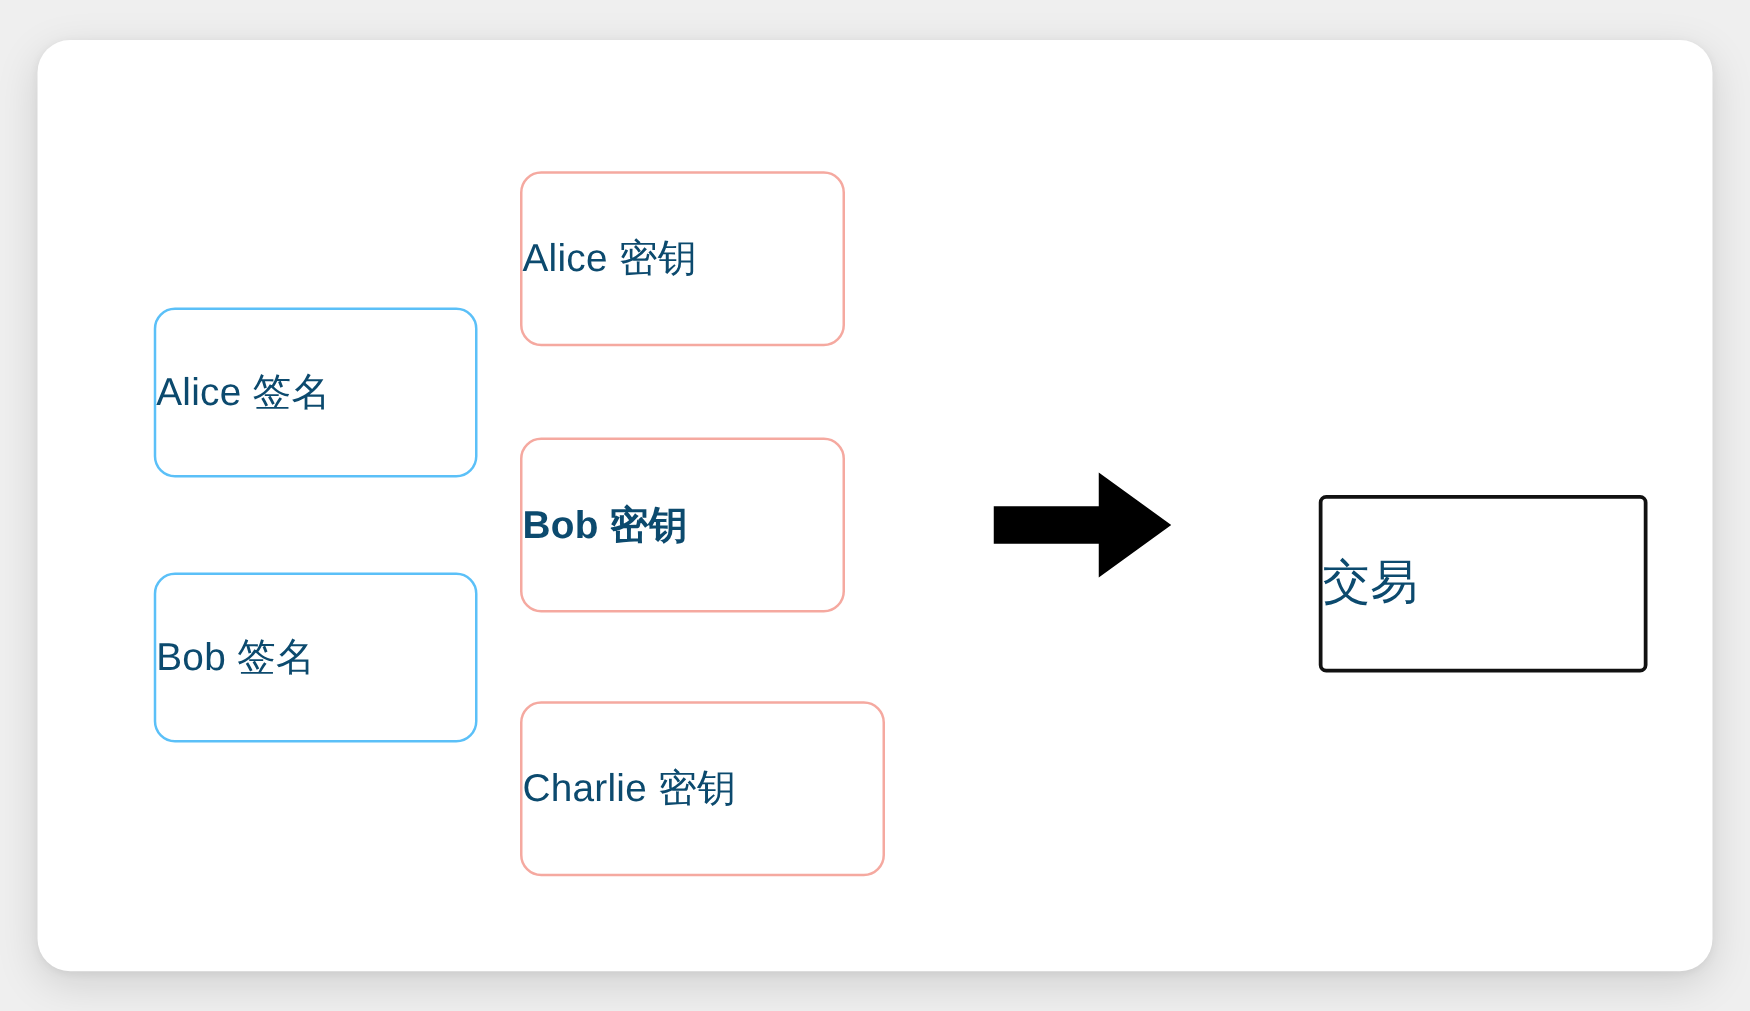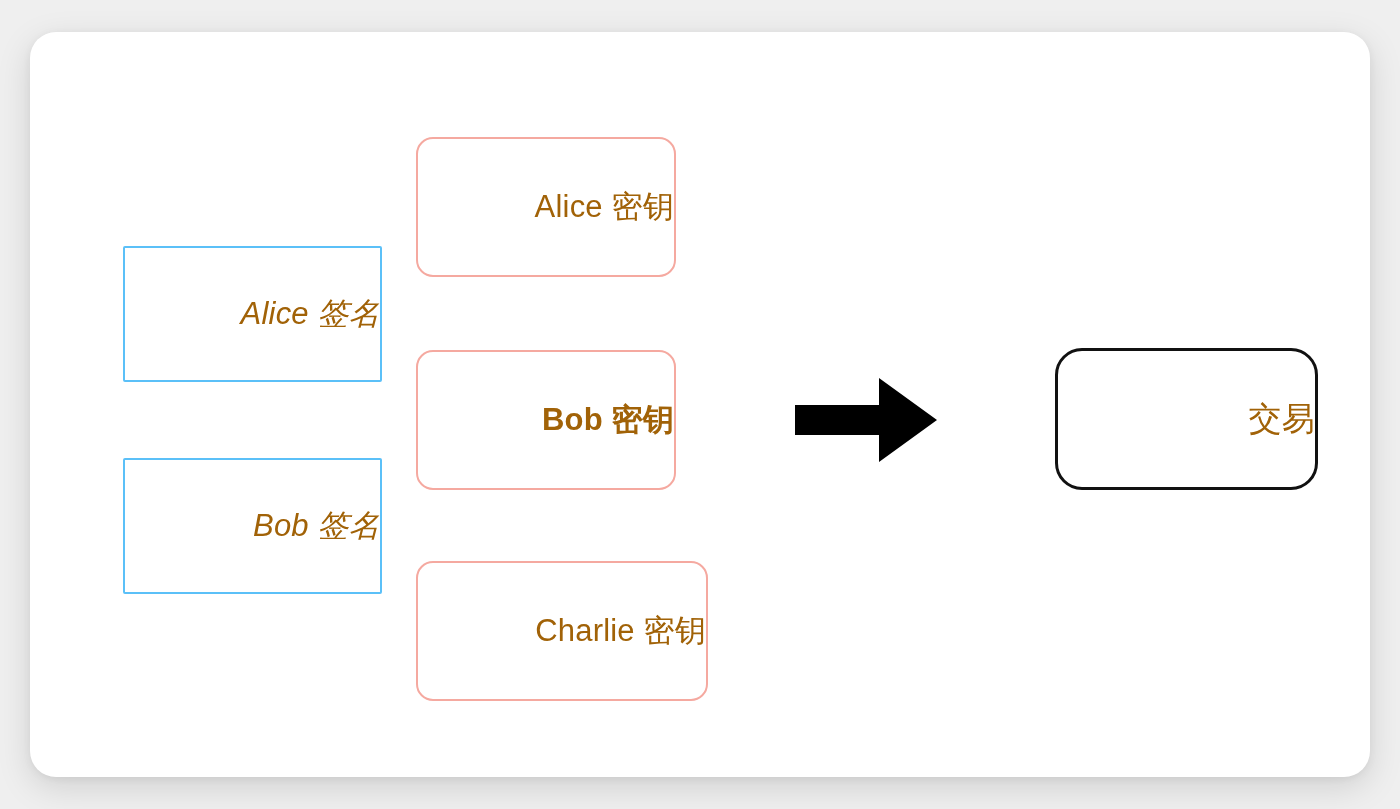--- a/index.html
+++ b/index.html
@@ -32,44 +32,44 @@
     box-shadow: 0 10px 34px rgba(0,0,0,0.13), 0 2px 8px rgba(0,0,0,0.06);
   }
 
   
   .node {
     position: absolute;
     box-sizing: border-box;
     background: #ffffff;
     display: flex;
     align-items: center;
-    justify-content: flex-end;
+    justify-content: flex-start;
     text-align: center;
-    color: #a16207;
+    color: #0c4a6e;
     font-size: 31px;
     line-height: 1.2;
     letter-spacing: 0.2px;
     white-space: nowrap;
   }
 
   .node.signature {
     border: 2.6px solid #5bc0f8;
-    border-radius: 2px;
-    font-style: italic;
+    border-radius: 17px;
   }
 
   .node.key {
     border: 2.6px solid #f5a9a0;
     border-radius: 17px;
   }
 
   .node.transaction {
     border: 3.4px solid #111111;
-    border-radius: 27px;
-    font-size: 33px;
+    border-radius: 6px;
+    font-size: 38px;
+    margin-top: 48px;
   }
 
   
   #arrow {
     position: absolute;
     left: 793px;
     top: 376px;
     width: 146px;
     height: 88px;
   }

